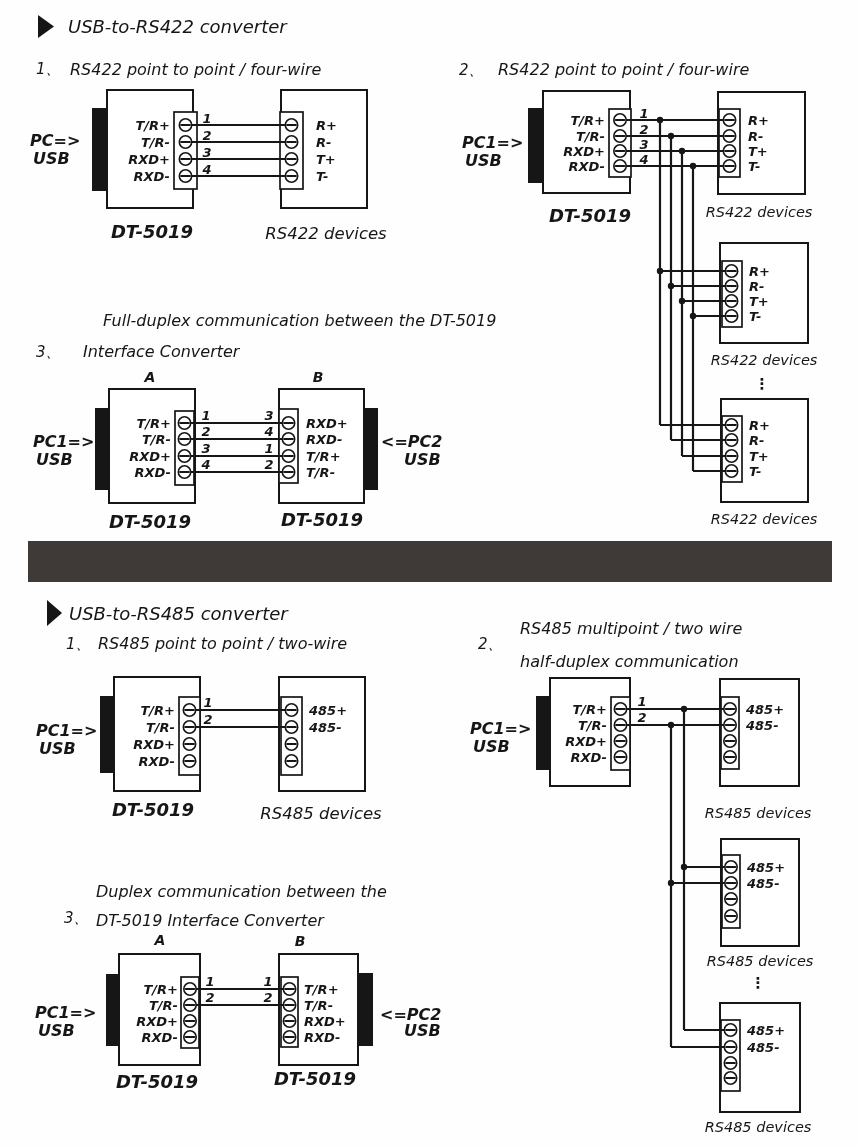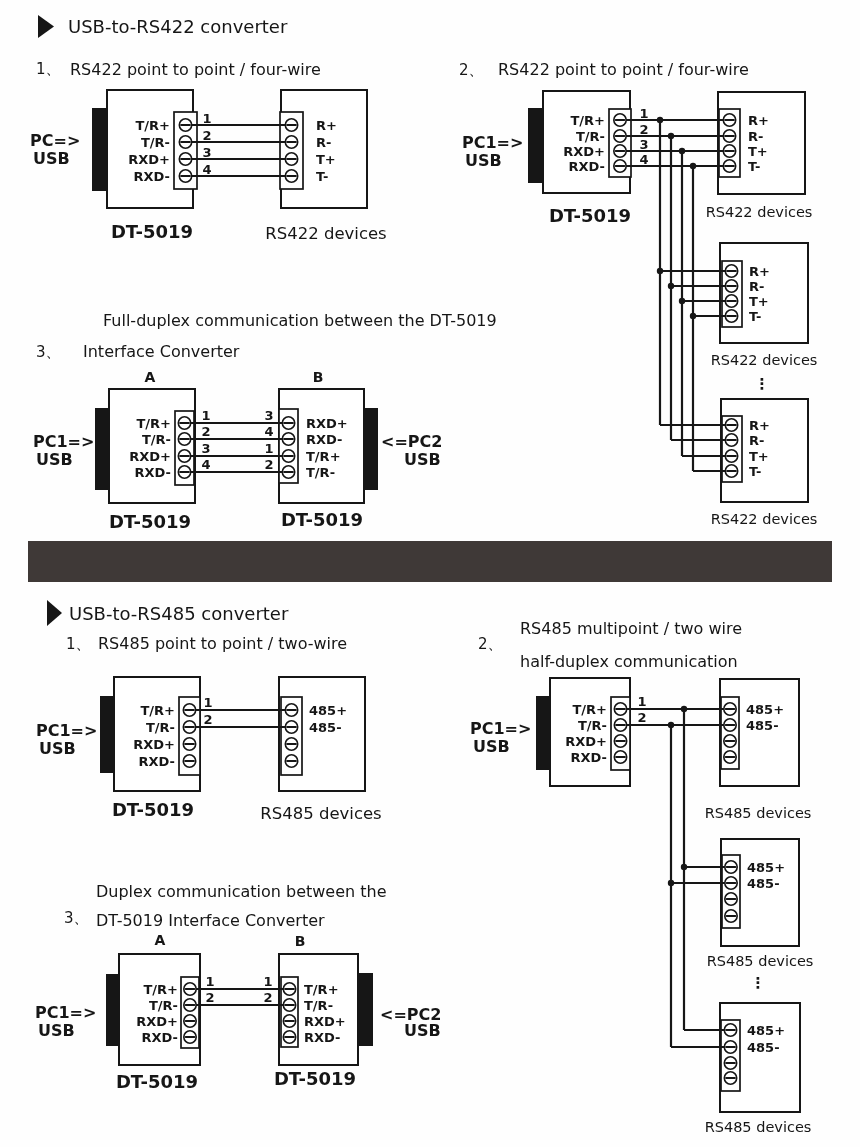--- a/index.html
+++ b/index.html
@@ -1,16 +1,16 @@
 <!DOCTYPE html>
 <html><head>
 <meta charset="utf-8">
 <style>
   html,body{margin:0;padding:0;background:#fefefe;}
-  .sheet{width:860px;height:1147px;position:relative;background:#fefefe;}
+  .sheet{width:860px;height:1147px;position:relative;background:#fefefe;font-style:italic;}
   svg{display:block;font-family:"DejaVu Sans",sans-serif;}
   text{fill:#161616;}
   .hd{font-size:18px;}
   .tt{font-size:16px;}
   .nm{font-size:15px;}
   .pn{font-size:13px;font-weight:bold;}
   .wn{font-size:13px;font-weight:bold;}
   .pc{font-size:16px;font-weight:bold;}
   .dt{font-size:18px;font-weight:bold;}
   .dv{font-size:16.5px;}

